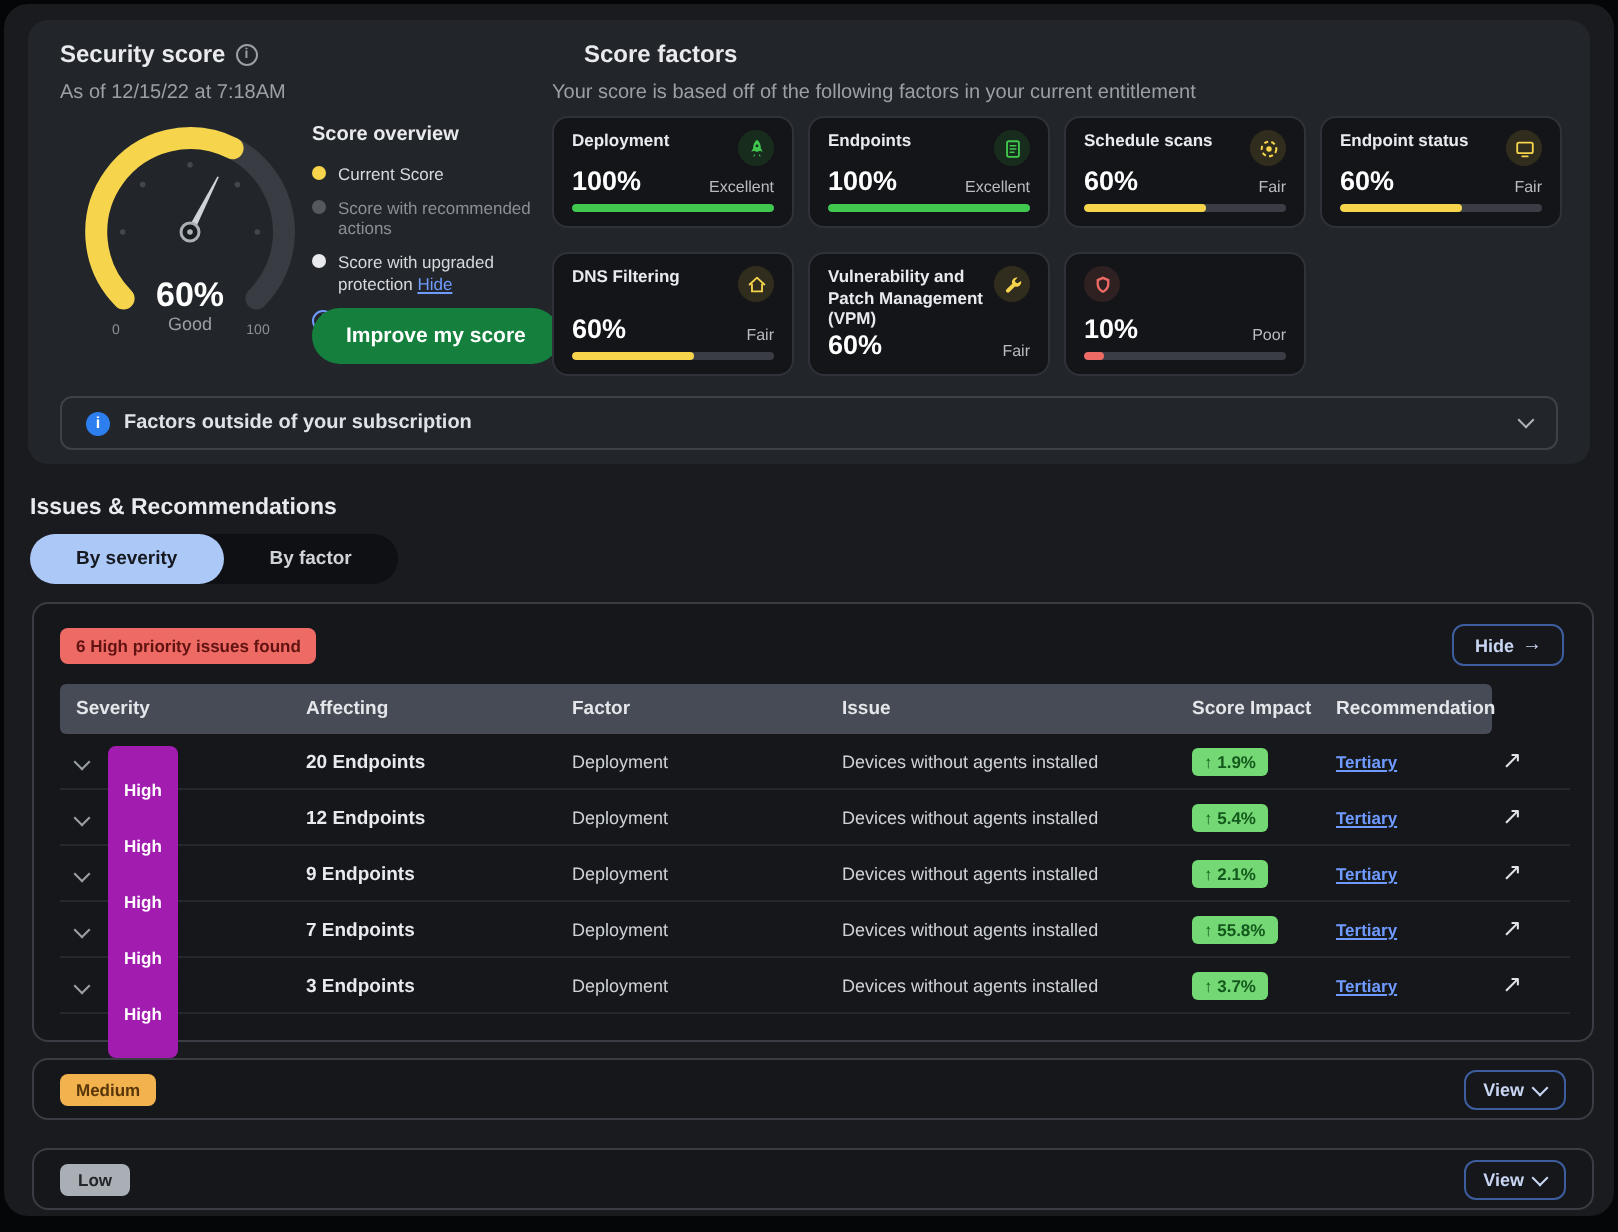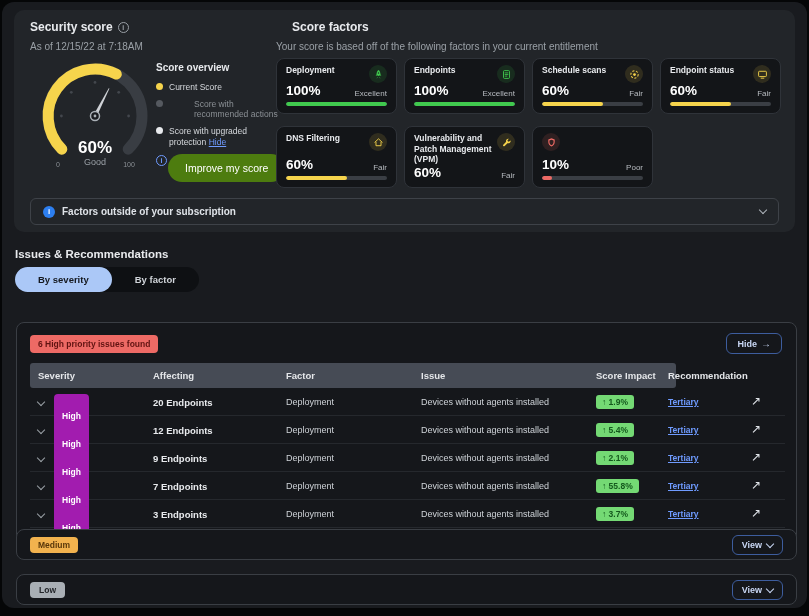--- a/index.html
+++ b/index.html
@@ -13,26 +13,26 @@
   .info-circ { display:inline-flex; width:11px; height:11px; border:1px solid #9aa0a6; border-radius:50%; color:#9aa0a6; font-size:7px; align-items:center; justify-content:center; font-weight:700; font-style:normal; }
   .as-of { position:absolute; left:16px; top:31px; font-size:10px; color:#9aa0a6; }
 
   .gauge-wrap { position:absolute; left:16px; top:46px; width:130px; height:130px; }
 
   .overview { position:absolute; left:142px; top:52px; width:125px; }
   .ov-title { font-size:10px; font-weight:700; color:#e8eaed; margin-bottom:9px; }
   .legend-item { display:flex; align-items:flex-start; gap:6px; margin-bottom:6px; }
   .dot { width:7px; height:7px; border-radius:50%; flex:0 0 auto; margin-top:1px; }
   .legend-label { font-size:8.5px; color:#d6d9dd; line-height:1.25; }
-  .legend-label.dim { color:#8b9095;margin-left:25px; }
+  .legend-label.dim { color:#8b9095; }
   .mini-link { color:#6f9bff; text-decoration:underline; font-size:8.5px; cursor:pointer; }
   .understand { display:flex; align-items:center; gap:5px; margin-top:8px; }
   .info-circ.blue { border-color:#6f9bff; color:#6f9bff; }
   .understand a { font-size:8.5px; color:#6f9bff; text-decoration:underline; font-weight:600; cursor:pointer; }
-  .improve-btn { position:absolute; left:142px; top:144px; background:#4d7c0f; color:#fff; border:none; border-radius:16px; padding:8px 17px; font-size:10.5px; font-weight:400; font-family:inherit; cursor:pointer;margin-left:12px; }
+  .improve-btn { position:absolute; left:142px; top:144px; background:#15803d; color:#fff; border:none; border-radius:16px; padding:8px 17px; font-size:10.5px; font-weight:700; font-family:inherit; cursor:pointer; }
 
   .sf-title { position:absolute; left:278px; top:10px; font-size:12px; font-weight:700; color:#e8eaed; }
   .sf-sub { position:absolute; left:262px; top:31px; font-size:10px; color:#9aa0a6; }
   .cards-grid { position:absolute; left:262px; top:48px; width:505px; display:grid; grid-template-columns:repeat(4,1fr); grid-template-rows:56px 62px; column-gap:7px; row-gap:12px; }
   .fcard { background:#131518; border:1px solid #2f3339; border-radius:8px; padding:6px 9px 7px 9px; display:flex; flex-direction:column; }
   .fcard-top { display:flex; align-items:flex-start; gap:4px; }
   .fcard-title { flex:1; font-size:8.5px; font-weight:700; color:#e8eaed; line-height:1.25; }
   .fcard-chip { width:18px; height:18px; border-radius:50%; display:flex; align-items:center; justify-content:center; flex:0 0 auto; }
   .fcard-chip svg { width:11px; height:11px; }
   .fcard-mid { display:flex; align-items:flex-end; justify-content:space-between; margin-top:auto; margin-bottom:4px; }
@@ -46,26 +46,26 @@
   .outside-label { font-size:10px; font-weight:700; color:#dfe3e8; }
   .chev { width:6px; height:6px; border-right:1.5px solid #aeb4bb; border-bottom:1.5px solid #aeb4bb; transform:rotate(45deg); display:inline-block; }
   .outside-bar .chev { margin-left:auto; margin-top:-3px; }
 
   
   .ir-title { position:absolute; left:13px; top:246px; font-size:11.5px; font-weight:700; color:#e8eaed; }
   .tabs { position:absolute; left:13px; top:265px; display:inline-flex; background:#0e1013; border-radius:13px; height:25px; }
   .tab { display:flex; align-items:center; padding:0 23px; font-size:9.5px; font-weight:600; color:#d0d4d9; cursor:pointer; border-radius:13px; }
   .tab.active { background:#abc8f7; color:#15191f; font-weight:700; }
 
-  .issues-panel { position:absolute; left:14px; top:299px; width:781px; height:220px; background:#15171b; border:1px solid #3a3e44; border-radius:8px;margin-top:21px; }
+  .issues-panel { position:absolute; left:14px; top:299px; width:781px; height:220px; background:#15171b; border:1px solid #3a3e44; border-radius:8px; }
   .high-badge { position:absolute; left:13px; top:12px; background:#ed6a65; color:#611311; font-size:8.5px; font-weight:700; padding:4px 8px; border-radius:4px; }
   .hide-btn { position:absolute; right:14px; top:10px; background:transparent; border:1px solid #3d5d9e; border-radius:6px; color:#c9d7f4; font-size:9px; font-weight:600; font-family:inherit; padding:4px 10px; cursor:pointer; display:flex; align-items:center; gap:4px; }
   .arrow-right-glyph::after { content:"\2192"; font-size:10px; }
 
-  .tbl-header { position:absolute; left:13px; top:40px; width:646px; height:25px; background:#464b55; border-radius:3px; }
+  .tbl-header { position:absolute; left:13px; top:40px; width:716px; height:25px; background:#464b55; border-radius:3px; }
   .th { position:absolute; top:0; height:25px; display:flex; align-items:center; font-size:9.5px; font-weight:700; color:#e4e6e9; }
   .rows { position:absolute; left:13px; top:65px; width:755px; }
   .irow { position:relative; height:28px; border-bottom:1px solid #25282d; }
   .irow .chev { position:absolute; left:8px; top:11px; border-color:#9aa0a6; }
   .sev-badge { position:absolute; left:24px; top:6px; background:#a21caf; color:#fff; font-size:8.5px; font-weight:700; padding:17px 8px; border-radius:4px; }
   .cell { position:absolute; top:0; height:28px; display:flex; align-items:center; font-size:9px; color:#cfd3d8; }
   .c-aff { left:123px; font-weight:700; color:#e8eaed; font-size:9.5px; }
   .c-fac { left:256px; }
   .c-iss { left:391px; }
   .impact-badge { position:absolute; left:566px; top:7px; background:#74d974; color:#14591d; font-size:8.5px; font-weight:700; padding:2px 6px; border-radius:3px; }

